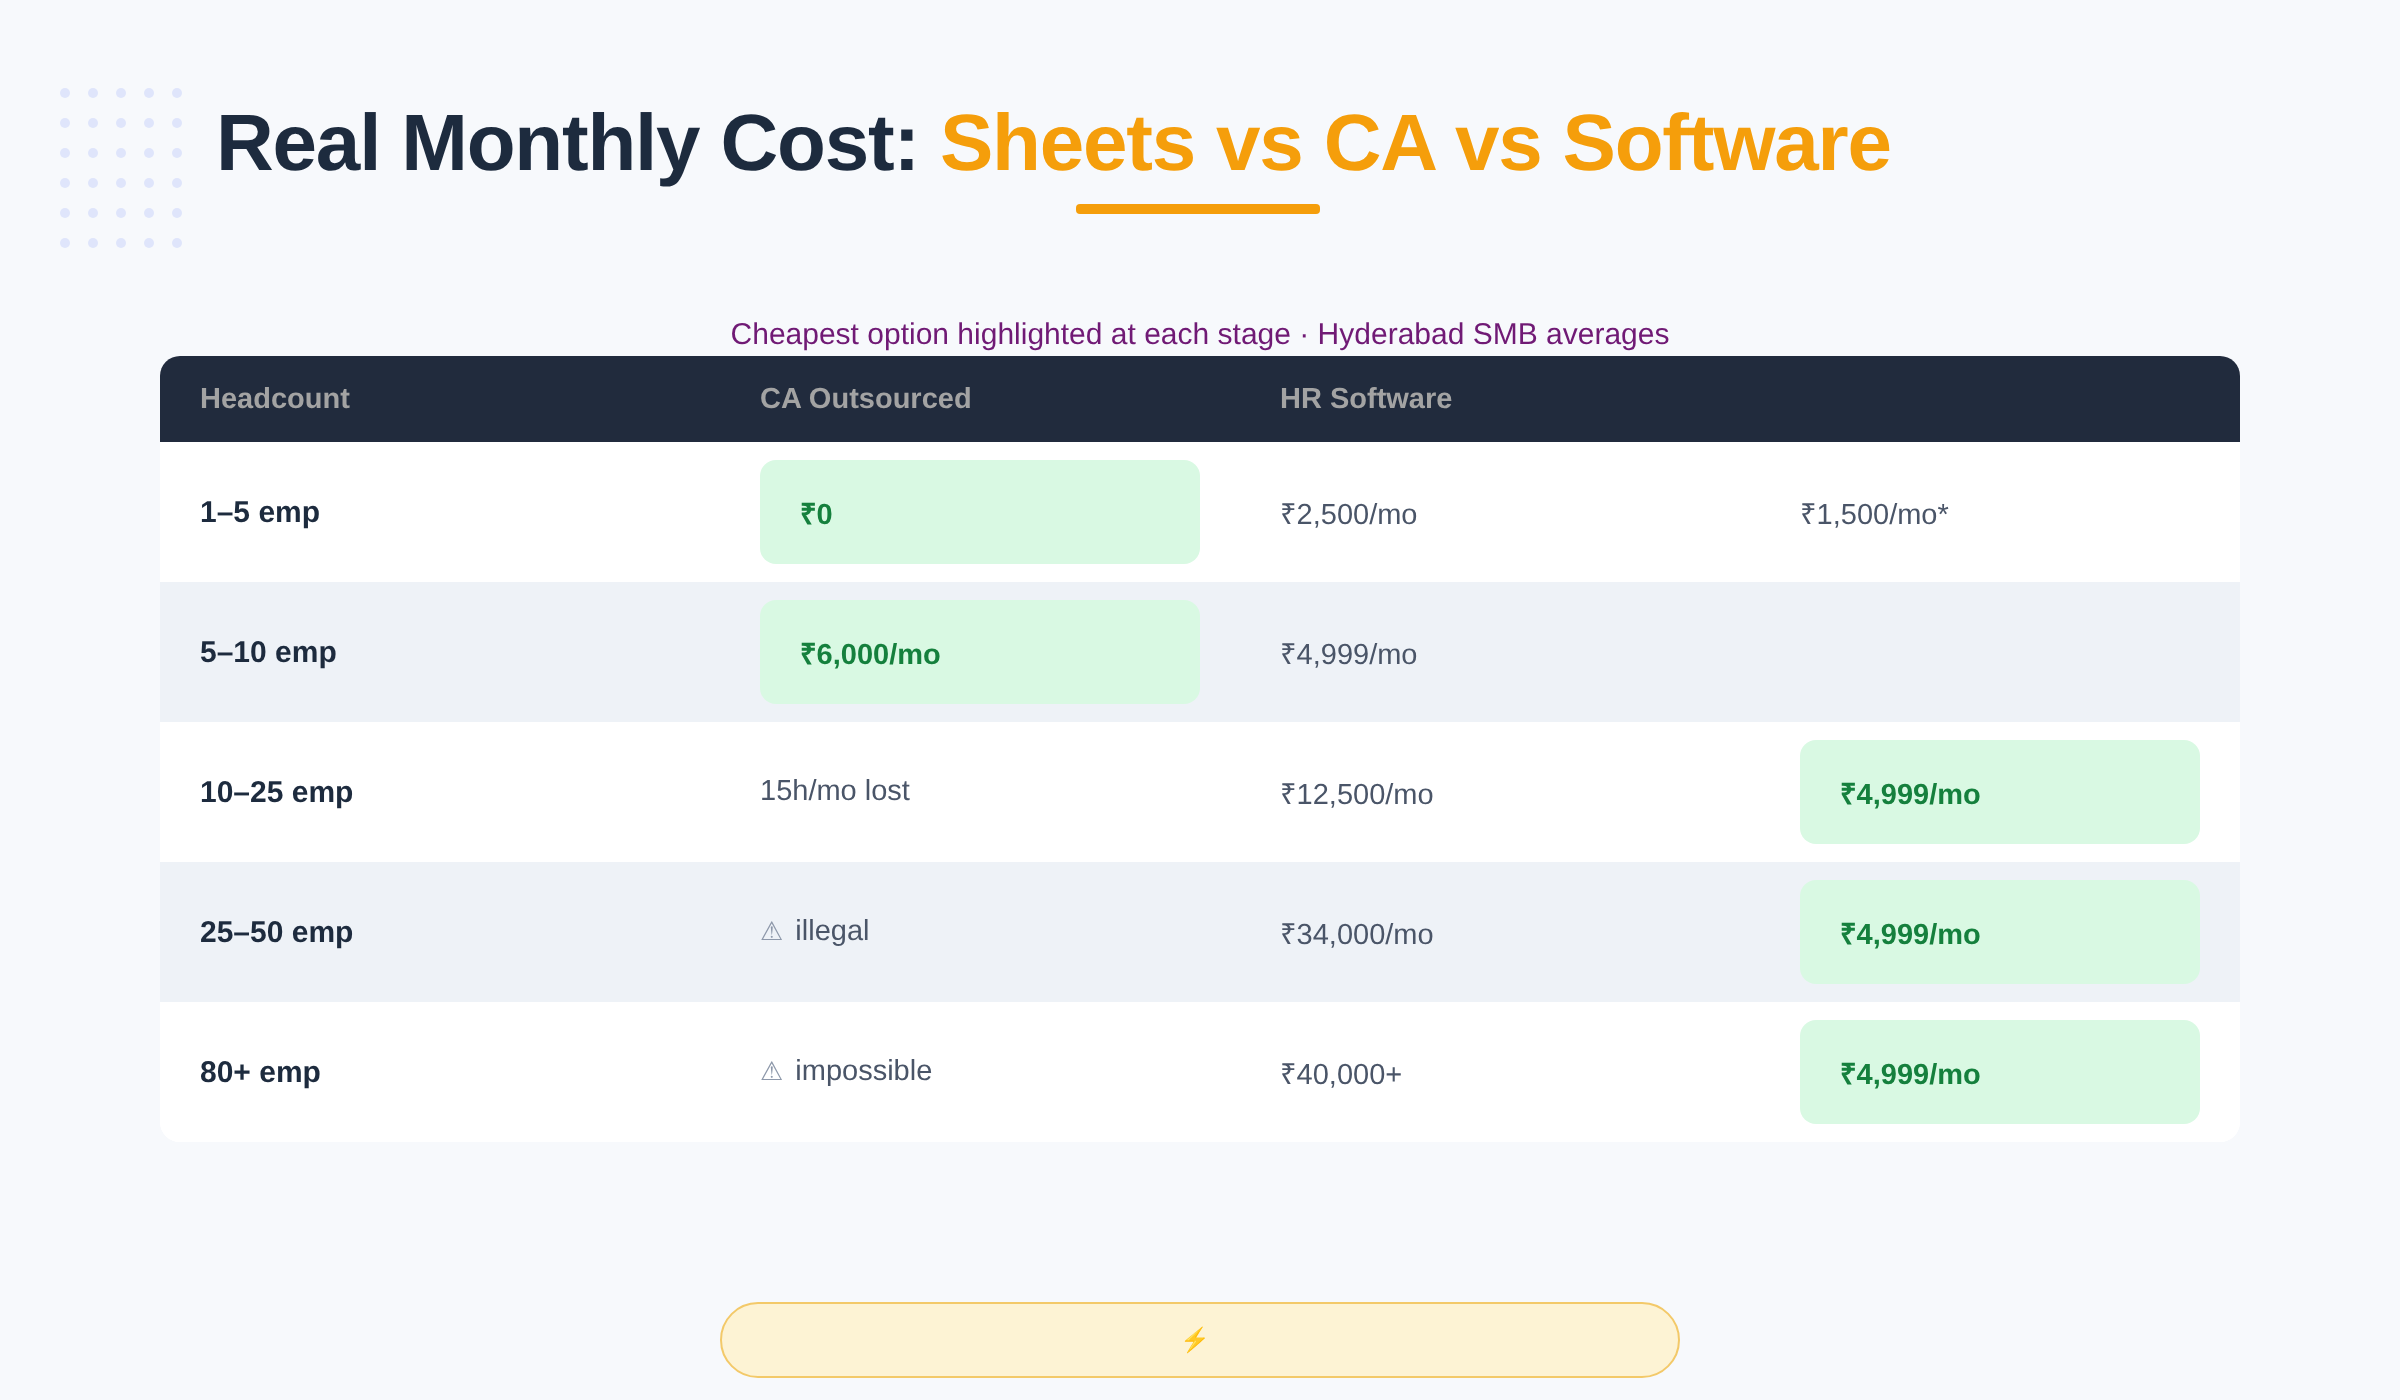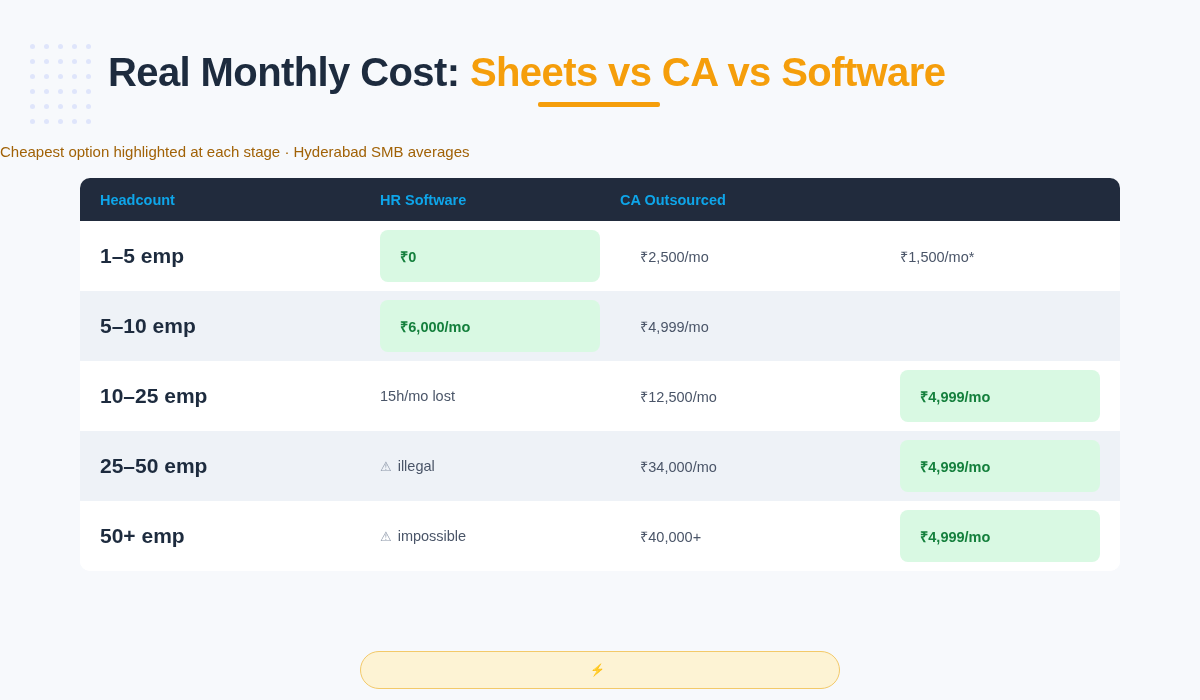--- a/index.html
+++ b/index.html
@@ -53,24 +53,24 @@
     position:absolute;
     left:430px; top:52px;
     width:122px; height:5px;
     background:#f59e0b;
     border-radius:2px;
   }
 
   
   .subtitle {
     position:absolute;
-    top:143px; left:0; width:1200px;
-    text-align:left;
+    top:159px; left:0; width:1200px;
+    text-align:center;
     font-size:15px;
-    color:#a16207;
+    color:#701a75;
   }
 
   
   .table-card {
     position:absolute;
     left:80px; top:178px;
     width:1040px;
     background:#ffffff;
     border-radius:10px;
     overflow:hidden;
@@ -80,21 +80,21 @@
     display:flex;
     align-items:center;
     height:70px;
   }
 
   .t-head {
     background:#212b3d;
     height:43px;
   }
   .t-head .cell {
-    color:#0ea5e9;
+    color:#a3a3a3;
     font-size:14.5px;
     font-weight:bold;
   }
 
   .t-body .t-row:nth-child(odd)  { background:#ffffff; }
   .t-body .t-row:nth-child(even) { background:#eef2f7; }
 
   .cell {
     font-size:14.5px;
     color:#4a5568;
@@ -102,21 +102,21 @@
     flex:0 0 auto;
   }
   .col-0 { width:280px; }
   .col-1 { width:260px; }
   .col-2 { width:260px; }
   .col-3 { width:240px; }
 
   .cell.label {
     color:#1d2b3e;
     font-weight:bold;
-    font-size:21px;
+    font-size:15px;
   }
 
   
   .cell.hl {
     padding:0;
     display:flex;
     align-items:center;
   }
   .cell.hl .pill {
     background:#d9f9e3;
@@ -199,22 +199,22 @@
       <span class="accent">Sheets vs CA vs Software</span>
     </div>
     <div class="title-underline"></div>
   </div>
 
   <div class="subtitle">Cheapest option highlighted at each stage · Hyderabad SMB averages</div>
 
   <div class="table-card">
     <div class="t-row t-head">
       <div class="cell col-0">Headcount</div>
+      <div class="cell col-2">CA Outsourced</div>
       <div class="cell col-3">HR Software</div>
-      <div class="cell col-2">CA Outsourced</div>
     </div>
     <div class="t-body" id="table-body">
         <div class="t-row">
           <div class="cell col-0 label"><span>1–5 emp</span></div>
           <div class="cell col-1 hl">
             <div class="pill">₹0</div>
           </div>
           <div class="cell col-2"><span>₹2,500/mo</span></div>
           <div class="cell col-3"><span>₹1,500/mo*</span></div>
         </div>
@@ -235,21 +235,21 @@
         </div>
         <div class="t-row">
           <div class="cell col-0 label"><span>25–50 emp</span></div>
           <div class="cell col-1"><span class="warn-icon">⚠</span><span>illegal</span></div>
           <div class="cell col-2"><span>₹34,000/mo</span></div>
           <div class="cell col-3 hl">
             <div class="pill">₹4,999/mo</div>
           </div>
         </div>
         <div class="t-row">
-          <div class="cell col-0 label"><span>50+ emp</span></div>
+          <div class="cell col-0 label"><span>80+ emp</span></div>
           <div class="cell col-1"><span class="warn-icon">⚠</span><span>impossible</span></div>
           <div class="cell col-2"><span>₹40,000+</span></div>
           <div class="cell col-3 hl">
             <div class="pill">₹4,999/mo</div>
           </div>
         </div>
       </div>
   </div>
 
   <div class="footer-badge">

